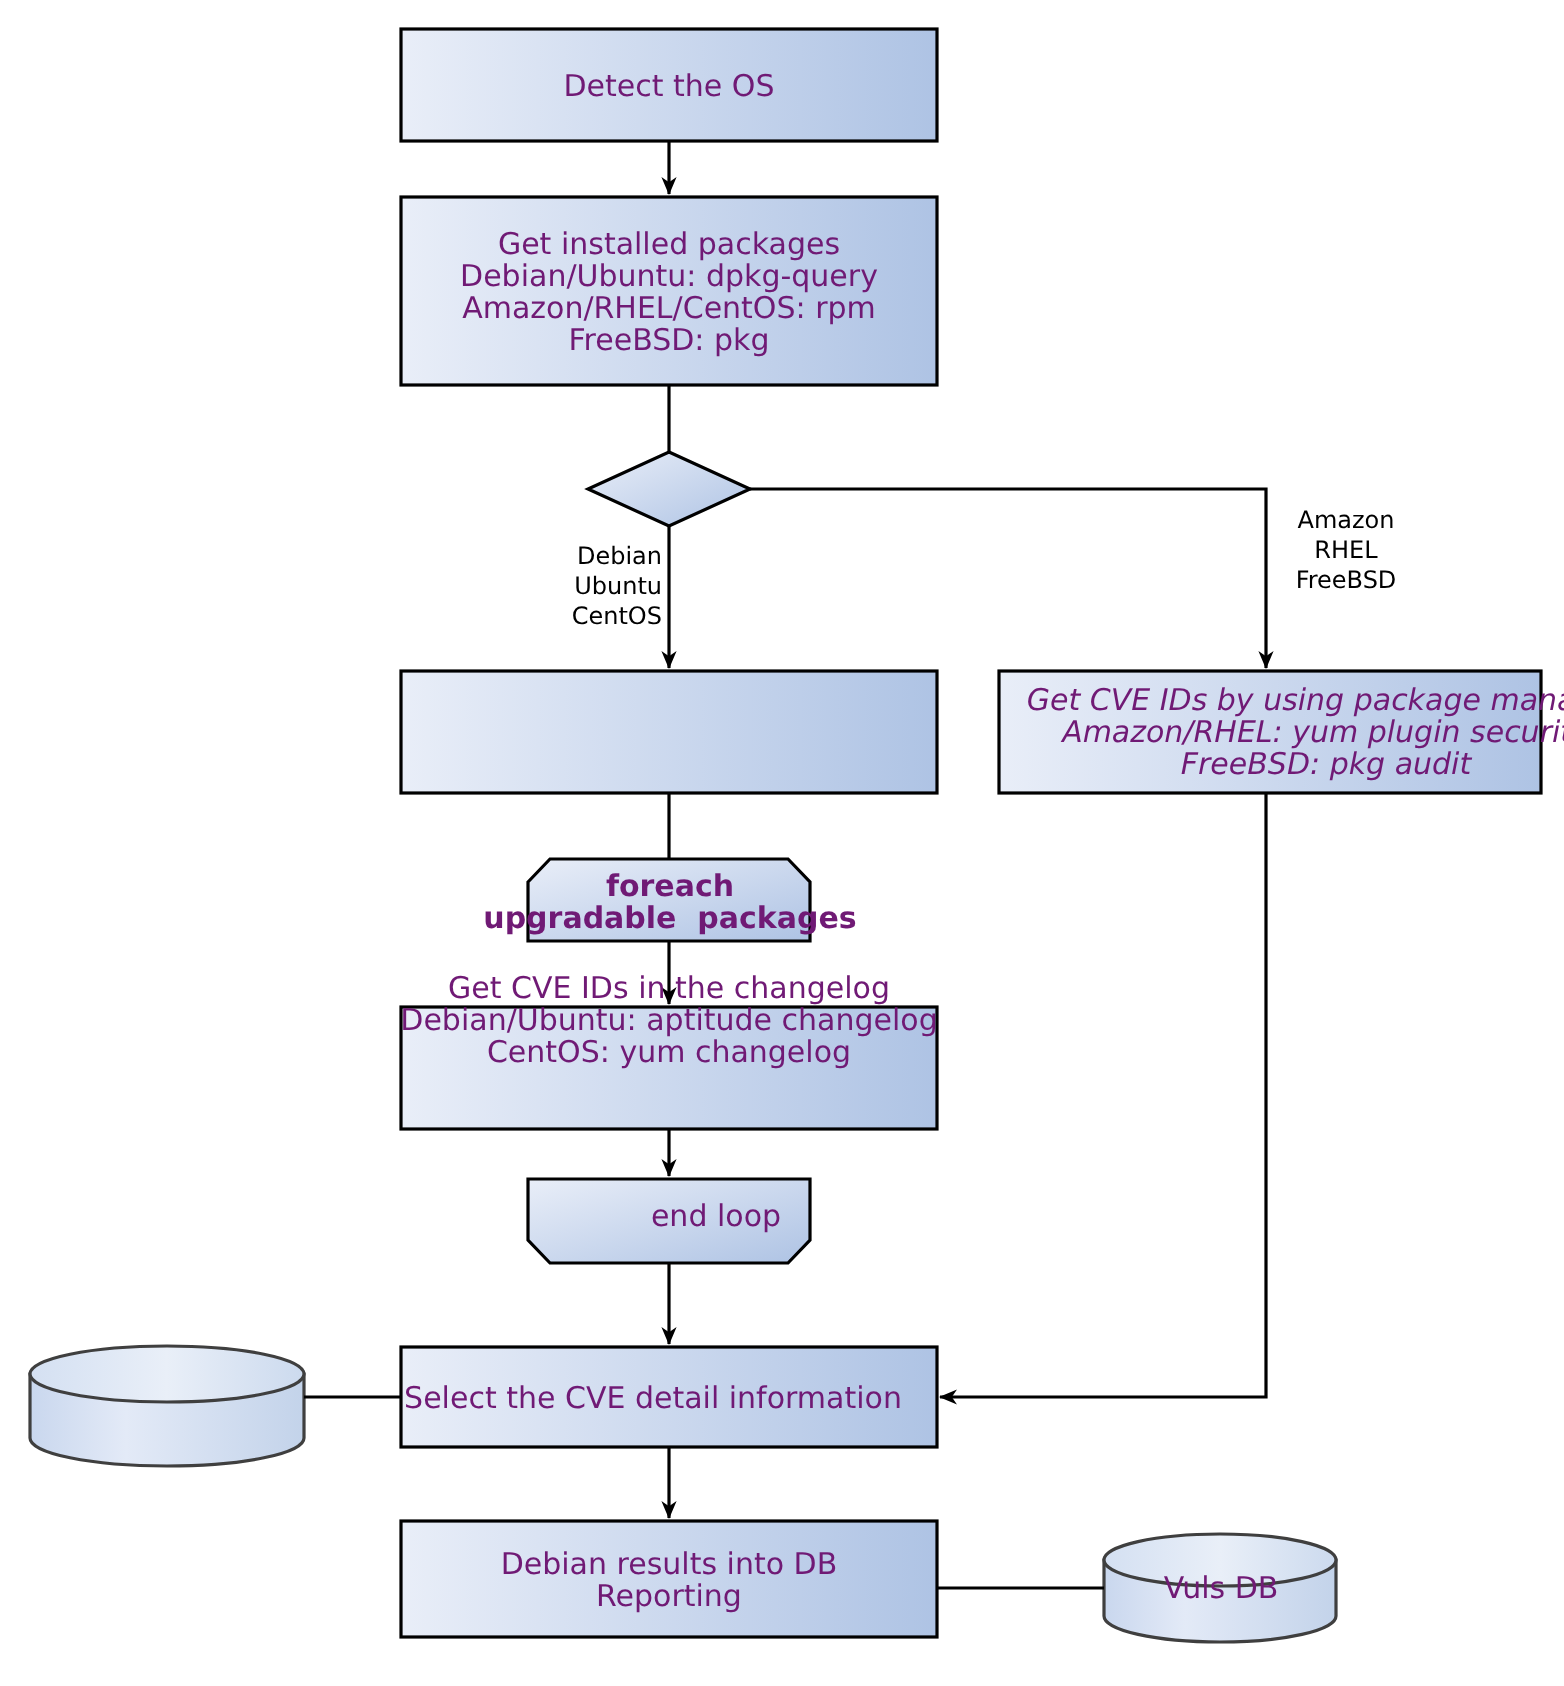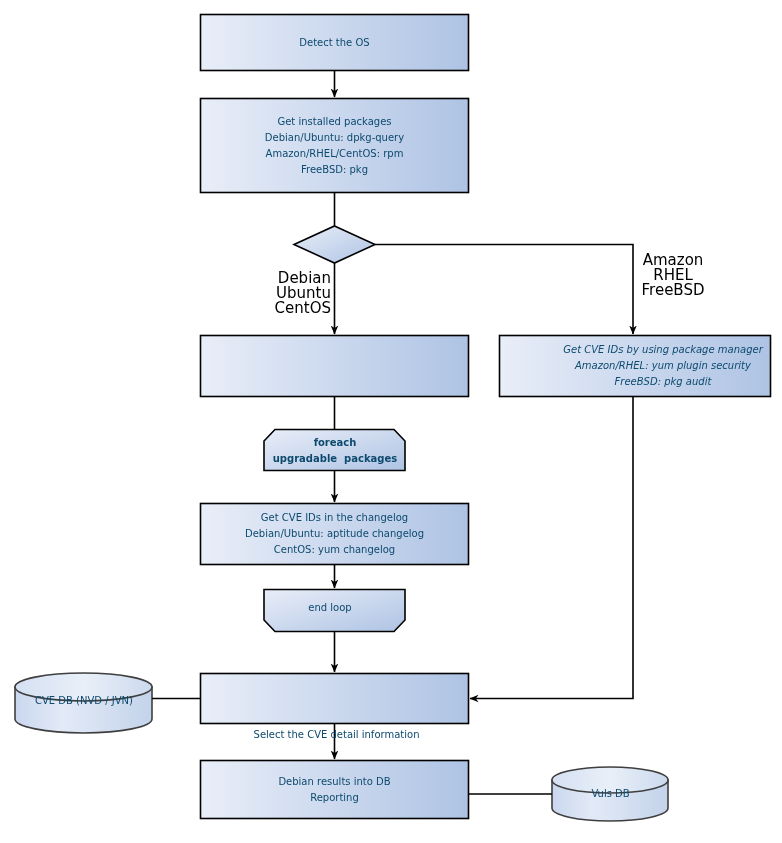--- a/index.html
+++ b/index.html
@@ -18,34 +18,34 @@
   #canvas {
     position: absolute;
     left: 0;
     top: 0;
     width: 782px;
     height: 843px;
   }
   .node-label {
     position: absolute;
     text-align: center;
-    color: #0c4a6e;
-    font-size: 10px;
+    color: #701a75;
+    font-size: 15px;
     line-height: 16px;
     white-space: pre;
     pointer-events: none;
     display: flex;
     align-items: center;
     justify-content: center;
   }
   .edge-label {
     position: absolute;
     text-align: center;
     color: #000000;
-    font-size: 15px;
+    font-size: 12px;
     line-height: 15px;
     white-space: pre;
   }
   svg { display: block; }
 </style>
 </head>
 <body>
 
 <div id="canvas">
 
@@ -137,32 +137,31 @@
 FreeBSD: pkg</div>
 
 
   <div class="node-label" style="left:503px; top:335px; width:320px; height:62px;font-style:italic;">Get CVE IDs by using package manager
 Amazon/RHEL: yum plugin security
 FreeBSD: pkg audit</div>
 
   <div class="node-label" style="left:264px; top:430px; width:142px; height:41px;font-weight:bold;">foreach
 upgradable  packages</div>
 
-  <div class="node-label" style="left:200px; top:503px; width:269px; height:62px;">Get CVE IDs in the changelog
+  <div class="node-label" style="left:200px; top:479px; width:269px; height:62px;">Get CVE IDs in the changelog
 Debian/Ubuntu: aptitude changelog
 CentOS: yum changelog</div>
 
-  <div class="node-label" style="left:264px; top:589px; width:132px; height:38px;">end loop</div>
+  <div class="node-label" style="left:264px; top:589px; width:132px; height:38px;padding-left:28px;">end loop</div>
 
-  <div class="node-label" style="left:202px; top:673px; width:269px; height:51px;margin-top:36px;">Select the CVE detail information</div>
+  <div class="node-label" style="left:192px; top:673px; width:269px; height:51px;">Select the CVE detail information</div>
 
   <div class="node-label" style="left:200px; top:760px; width:269px; height:59px;">Debian results into DB
 Reporting</div>
 
-  <div class="node-label" style="left:15px; top:687px; width:138px; height:28px;">CVE DB (NVD / JVN)</div>
 
   <div class="node-label" style="left:552px; top:781px; width:117px; height:26px;">Vuls DB</div>
 
   <div class="edge-label" style="left:271px; top:271px; width:60px; text-align:right;">Debian
 Ubuntu
 CentOS</div>
 
   <div class="edge-label" style="left:637px; top:253px; width:72px; text-align:center;">Amazon
 RHEL
 FreeBSD</div>

